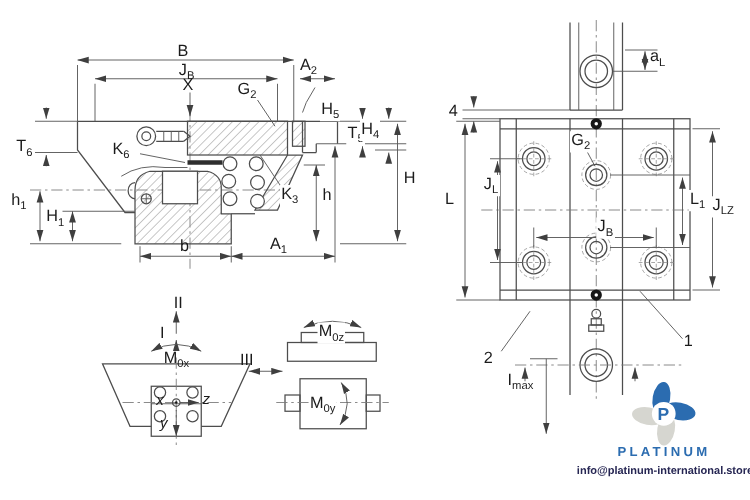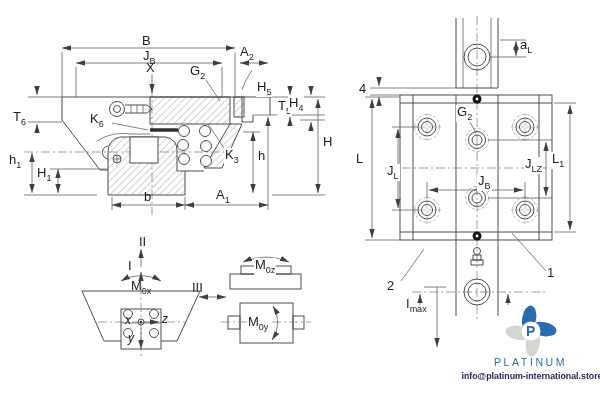--- a/index.html
+++ b/index.html
@@ -4,21 +4,21 @@
 <style>
   html,body{margin:0;background:#fff}
   .canvas{position:relative;width:600px;height:400px;background:#fff;
           font-family:"Liberation Sans",sans-serif;overflow:hidden}
   svg{position:absolute;left:0;top:0}
   .lbl{position:absolute;font-size:13px;line-height:1;color:#1b1b1b;white-space:nowrap}
   .lbl sub{font-size:9px}
   .bg{background:#fff;padding:0 1px}
   .it{font-style:italic;font-size:12px}
   .pletter{position:absolute;font-weight:bold;font-size:14px;color:#2b6cb0}
-  .ptext{position:absolute;font-weight:normal;font-size:10.5px;letter-spacing:2.6px;color:#2b6cb0}
+  .ptext{position:absolute;font-weight:bold;font-size:10.5px;letter-spacing:2.6px;color:#2b6cb0}
   .email{position:absolute;width:150px;text-align:center;font-weight:bold;font-size:8.8px;color:#262653}
   .ln{stroke:#4d4d4d;stroke-width:1;fill:none}
   .tn{stroke:#5a5a5a;stroke-width:.75;fill:none}
   .cl{stroke:#7a7a7a;stroke-width:.7;fill:none;stroke-dasharray:9 3 2 3}
   .dsh{stroke:#8a8a8a;stroke-width:.6;fill:none;stroke-dasharray:3 2}
   .ht{fill:url(#hatch);stroke:#4d4d4d;stroke-width:1}
   .wh{fill:#fff;stroke:#4d4d4d;stroke-width:1}
   .dk{fill:#161616;stroke:none}
   .sealln{stroke:#2e2e2e;stroke-width:3.5;fill:none}
   .petB{fill:#2b6cb0;stroke:none}
@@ -235,23 +235,23 @@
 <span class="lbl bg" style="left:257px;top:149px"><span>h</span><sub></sub></span>
 <span class="lbl" style="left:9px;top:153px"><span>h</span><sub>1</sub></span>
 <span class="lbl" style="left:37px;top:166px"><span>H</span><sub>1</sub></span>
 <span class="lbl" style="left:144px;top:190px"><span>b</span><sub></sub></span>
 <span class="lbl" style="left:216px;top:188px"><span>A</span><sub>1</sub></span>
 
 <span class="lbl" style="left:520px;top:38px"><span>a</span><sub>L</sub></span>
 <span class="lbl" style="left:359px;top:82px"><span>4</span><sub></sub></span>
 <span class="lbl bg" style="left:456px;top:105px"><span>G</span><sub>2</sub></span>
 <span class="lbl" style="left:356px;top:152px"><span>L</span><sub></sub></span>
-<span class="lbl bg" style="left:386px;top:164px"><span>J</span><sub>L</sub></span>
+<span class="lbl bg" style="left:386px;top:140px"><span>J</span><sub>L</sub></span>
 <span class="lbl bg" style="left:477px;top:174px"><span>J</span><sub>B</sub></span>
-<span class="lbl bg" style="left:524px;top:157px"><span>J</span><sub>LZ</sub></span>
+<span class="lbl bg" style="left:569px;top:157px"><span>J</span><sub>LZ</sub></span>
 <span class="lbl bg" style="left:551px;top:152px"><span>L</span><sub>1</sub></span>
 <span class="lbl" style="left:387px;top:279px"><span>2</span><sub></sub></span>
 <span class="lbl" style="left:547px;top:266px"><span>1</span><sub></sub></span>
 <span class="lbl" style="left:406px;top:297px"><span>I</span><sub>max</sub></span>
 
 <span class="lbl" style="left:139px;top:235px"><span>II</span><sub></sub></span>
 <span class="lbl" style="left:128px;top:259px"><span>I</span><sub></sub></span>
 <span class="lbl" style="left:131px;top:279px"><span>M</span><sub>0x</sub></span>
 <span class="lbl" style="left:192px;top:281px"><span>III</span><sub></sub></span>
 <span class="lbl bg" style="left:254px;top:258px"><span>M</span><sub>0z</sub></span>

